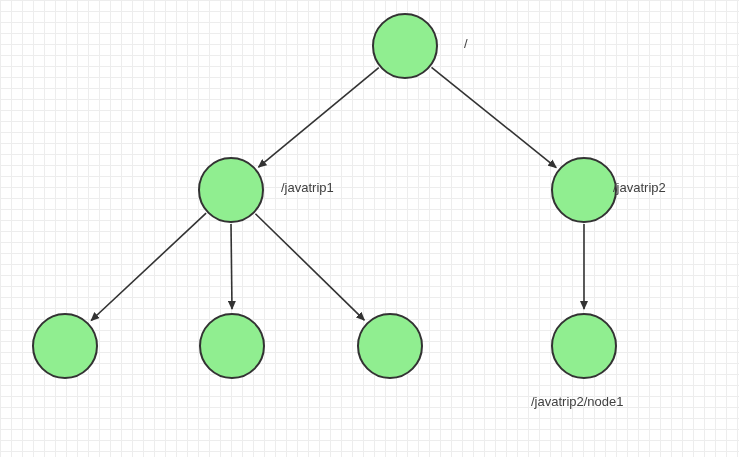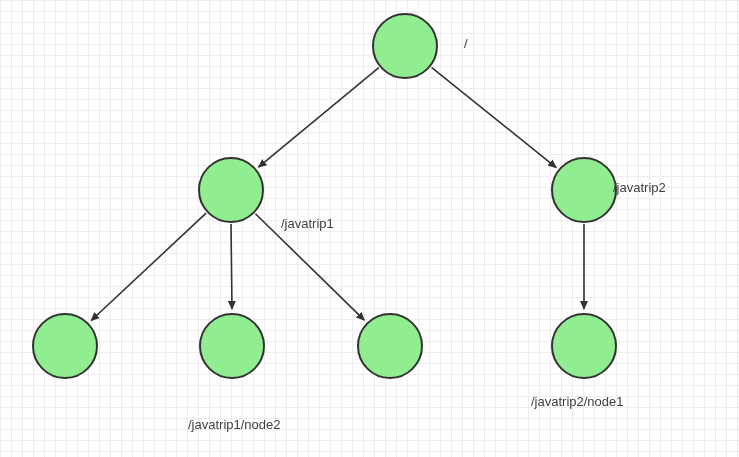--- a/index.html
+++ b/index.html
@@ -45,21 +45,21 @@
   
   #n-root      { left: 372px; top: 13px;  }
   #n-javatrip1 { left: 198px; top: 157px; }
   #n-javatrip2 { left: 551px; top: 157px; }
   #n-leaf1     { left: 32px;  top: 313px; }
   #n-leaf2     { left: 199px; top: 313px; }
   #n-leaf3     { left: 357px; top: 313px; }
   #n-leaf4     { left: 551px; top: 313px; }
   
   #l-root      { left: 464px; top: 36px;  }
-  #l-javatrip1 { left: 281px; top: 180px; margin-top: 36px; }
+  #l-javatrip1 { left: 281px; top: 180px; }
   #l-javatrip2 { left: 613px; top: 180px; }
   #l-leaf1     { left: 25px;  top: 417px; }
   #l-leaf2     { left: 188px; top: 417px; }
   #l-leaf3     { left: 337px; top: 417px; }
   #l-leaf4     { left: 531px; top: 394px; }
 </style>
 </head>
 <body>
 
 <div class="canvas">
@@ -82,16 +82,15 @@
   <div id="n-javatrip1" class="tree-node"></div>
   <div id="n-javatrip2" class="tree-node"></div>
   <div id="n-leaf1" class="tree-node"></div>
   <div id="n-leaf2" class="tree-node"></div>
   <div id="n-leaf3" class="tree-node"></div>
   <div id="n-leaf4" class="tree-node"></div>
 
   <div id="l-root" class="node-label">/</div>
   <div id="l-javatrip1" class="node-label">/javatrip1</div>
   <div id="l-javatrip2" class="node-label">/javatrip2</div>
-  <div id="l-leaf2" class="node-label">/javatrip1/node2</div>
   <div id="l-leaf4" class="node-label">/javatrip2/node1</div>
 
 </div>
 
 </body></html>

